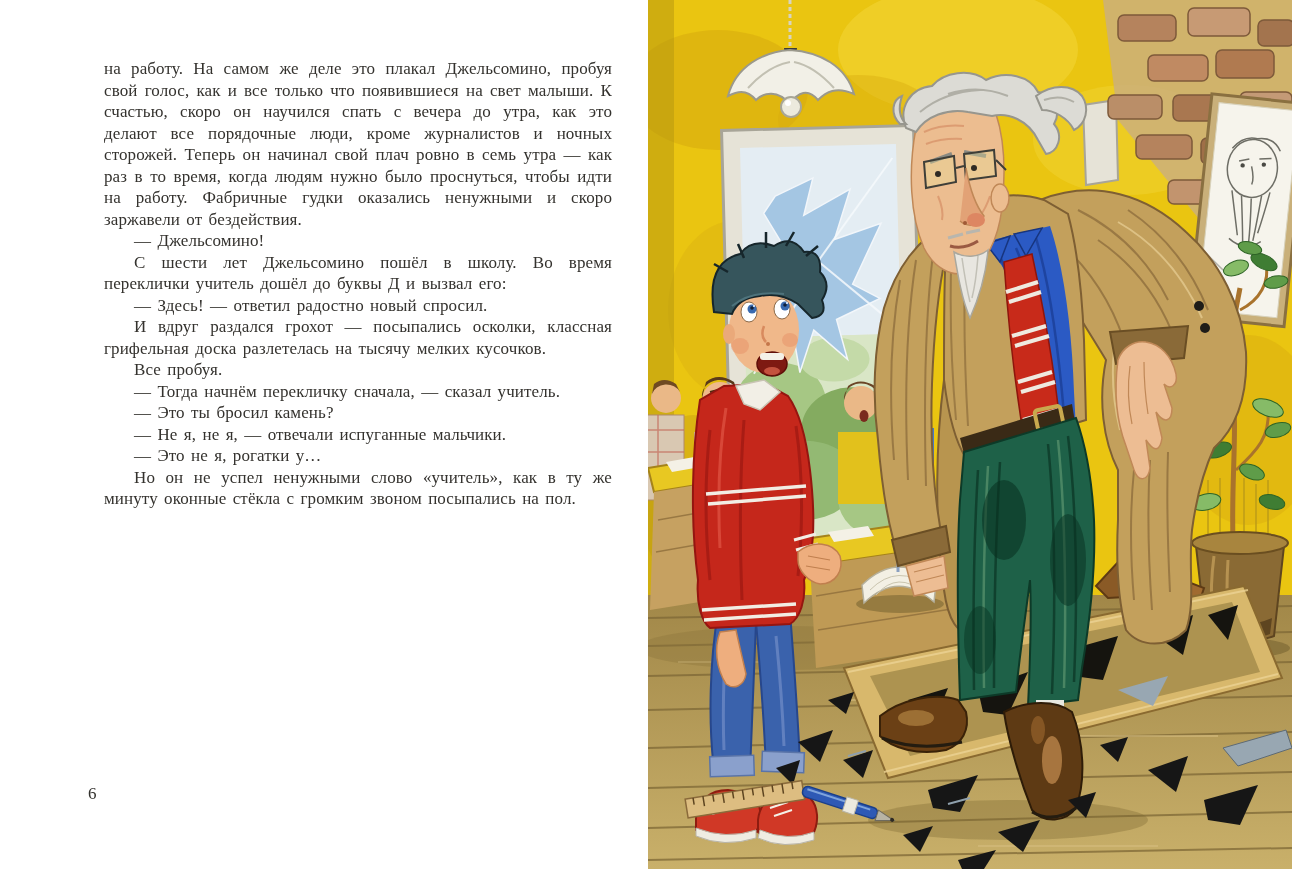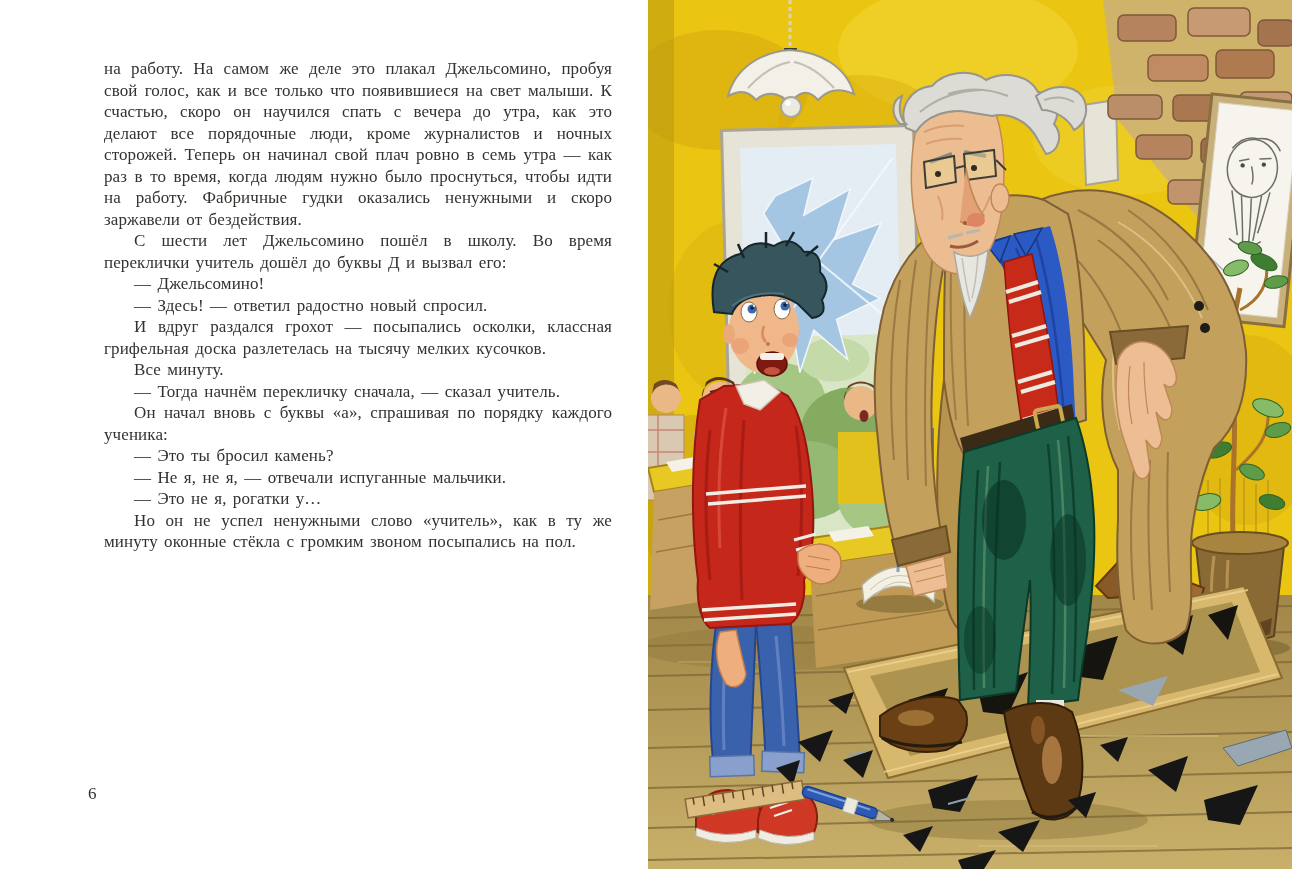--- a/index.html
+++ b/index.html
@@ -25,27 +25,26 @@
   .illustration{position:absolute;left:648px;top:0;width:644px;height:869px;}
   .illustration svg{display:block;width:644px;height:869px;}
 </style>
 </head>
 <body>
 
 <div class="page">
 
   <main class="text-col">
     <p class="no-indent">на работу. На самом же деле это плакал Джельсомино, пробуя свой голос, как и все только что появившиеся на свет малыши. К счастью, скоро он научился спать с вечера до утра, как это делают все порядочные люди, кроме журналистов и ночных сторожей. Теперь он начинал свой плач ровно в семь утра — как раз в то время, когда людям нужно было проснуться, чтобы идти на работу. Фабричные гудки оказались ненужными и скоро заржавели от бездействия.</p>
+    <p>— Джельсомино!</p>
     <p>С шести лет Джельсомино пошёл в школу. Во время переклички учитель дошёл до буквы Д и вызвал его:</p>
-    <p>— Джельсомино!</p>
     <p>— Здесь! — ответил радостно новый спросил.</p>
     <p>И вдруг раздался грохот — посыпались осколки, классная грифельная доска разлетелась на тысячу мелких кусочков.</p>
-    <p>Все минуту.</p>
+    <p>Все пробуя.</p>
     <p>— Тогда начнём перекличку сначала, — сказал учитель.</p>
-    <p>Он начал вновь с буквы «а», спрашивая по порядку каждого ученика:</p>
     <p>— Это ты бросил камень?</p>
     <p>— Не я, не я, — отвечали испуганные мальчики.</p>
     <p>— Это не я, рогатки у…</p>
     <p>Но он не успел ненужными слово «учитель», как в ту же минуту оконные стёкла с громким звоном посыпались на пол.</p>
   </main>
 
   <div class="page-number">6</div>
 
   <figure class="illustration" style="margin:0">
     <svg viewBox="0 0 644 869" xmlns="http://www.w3.org/2000/svg">

